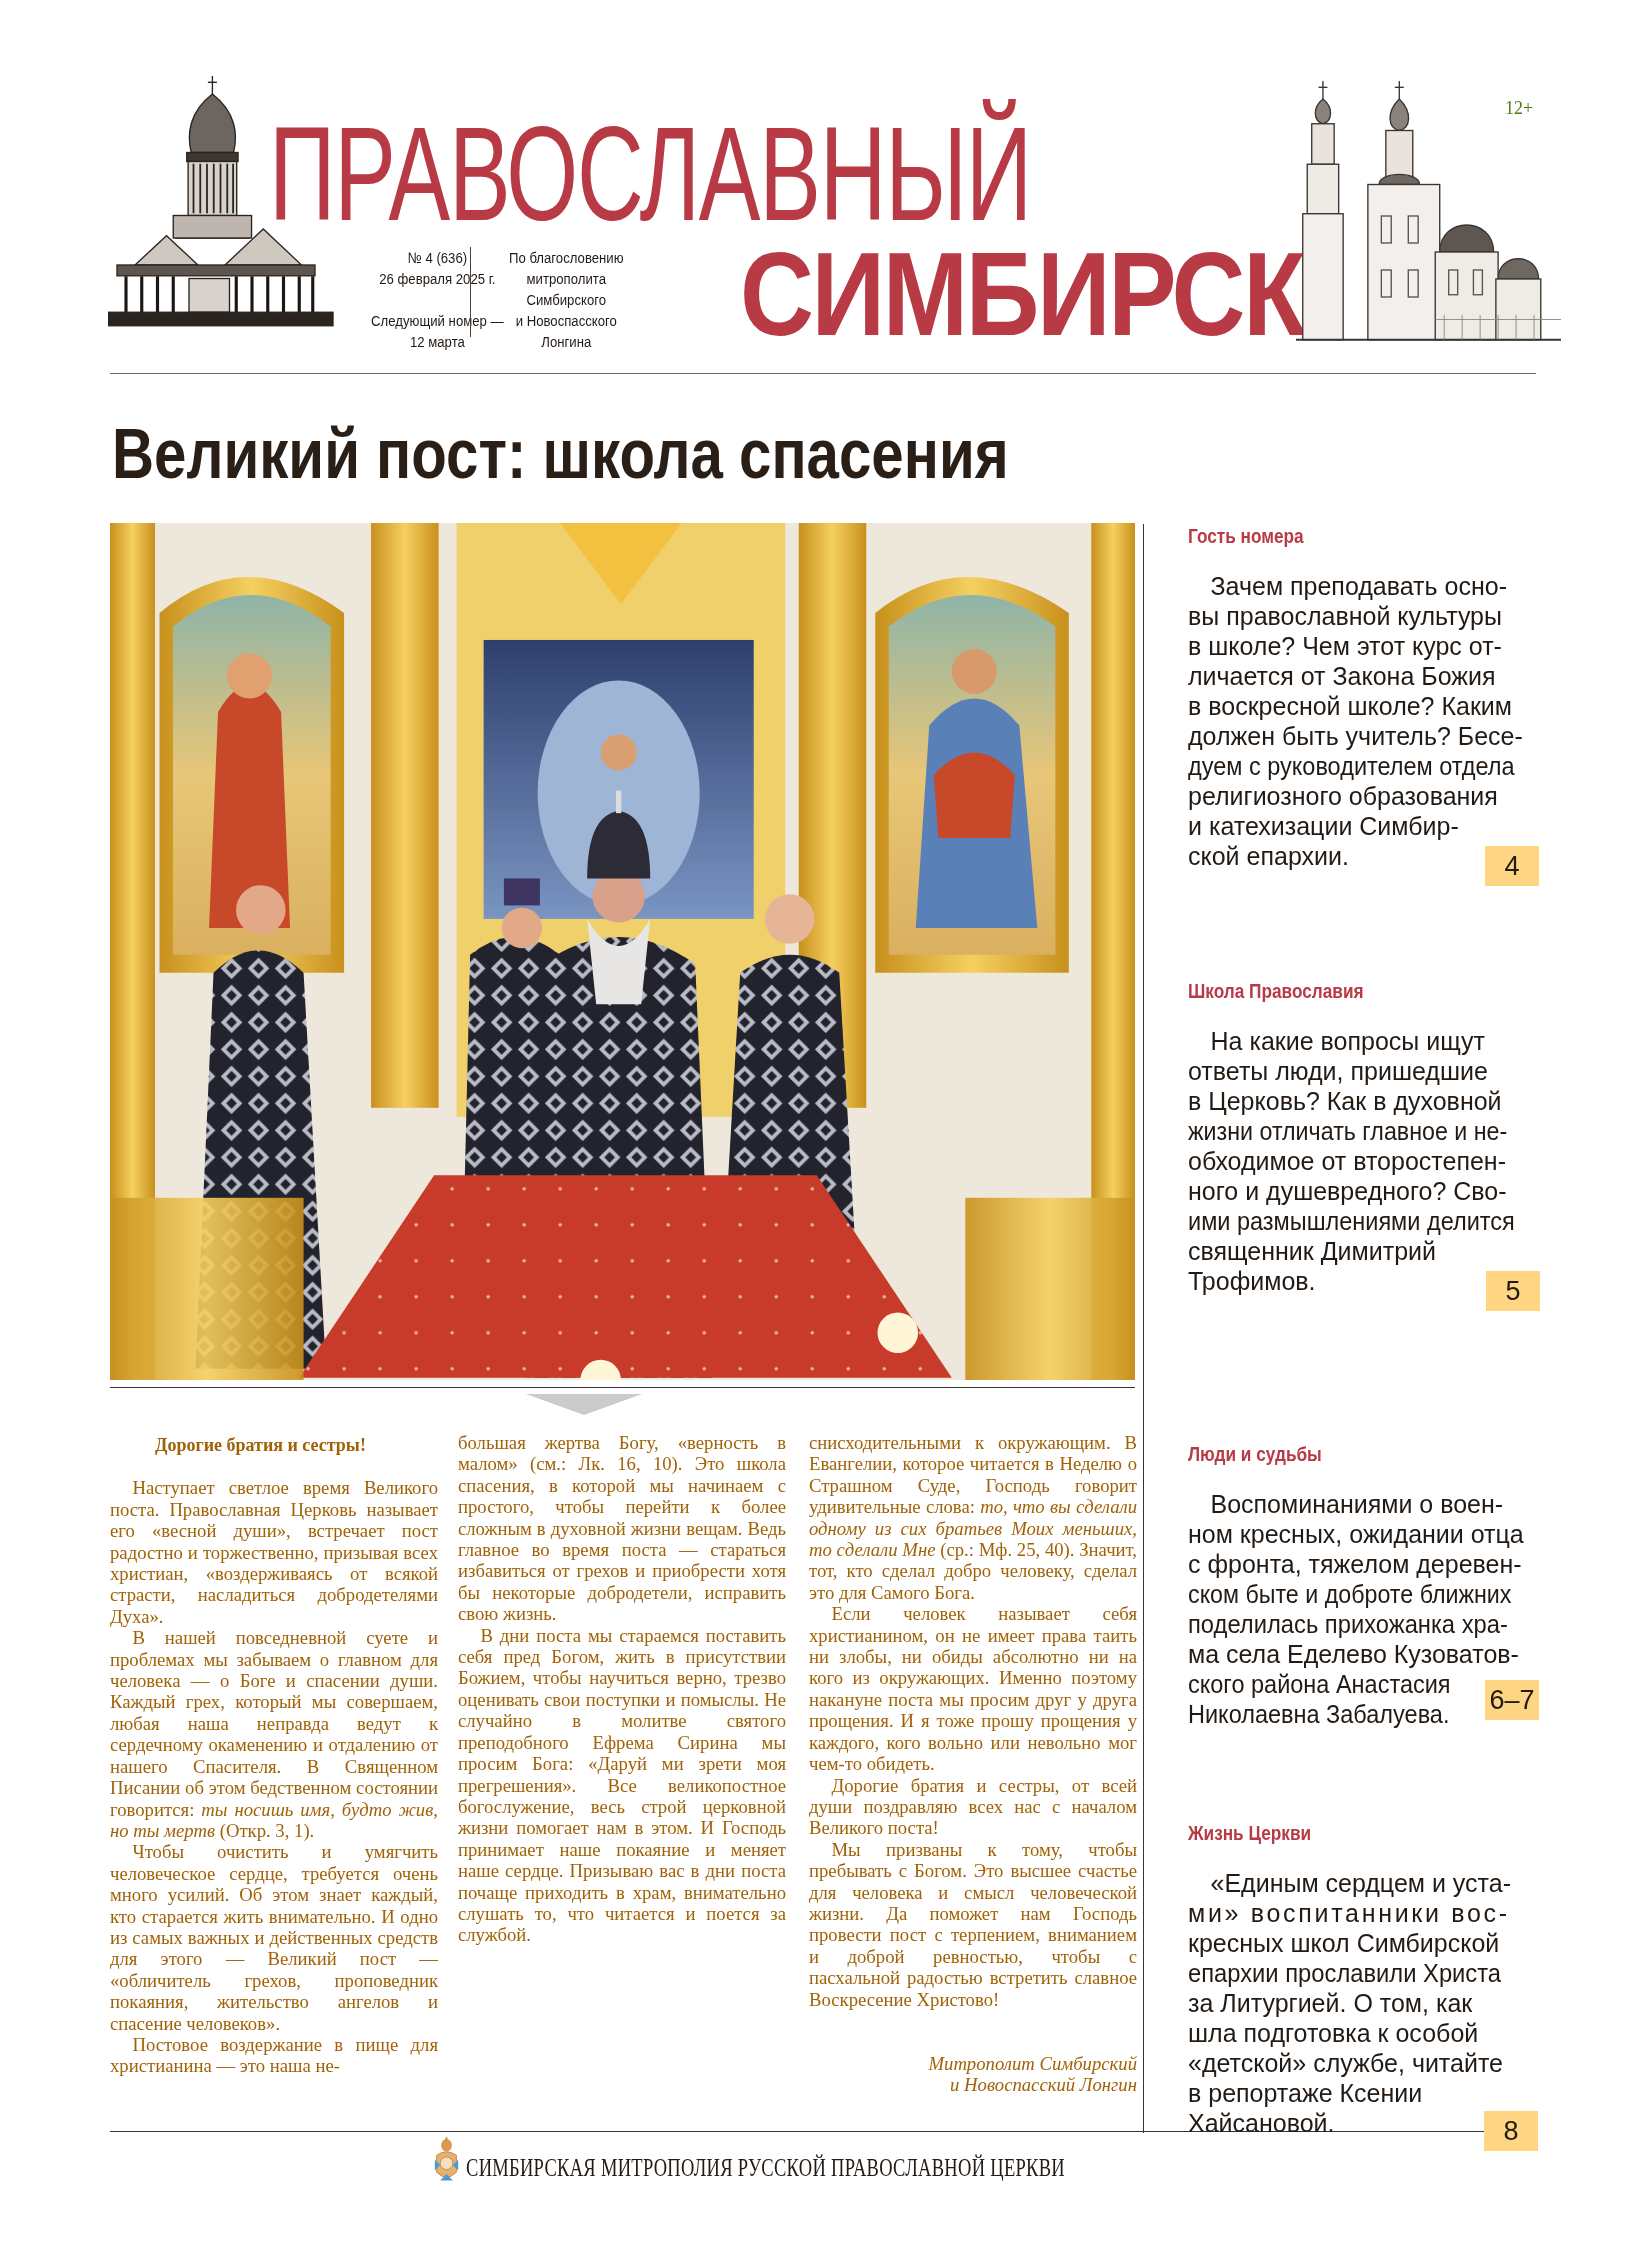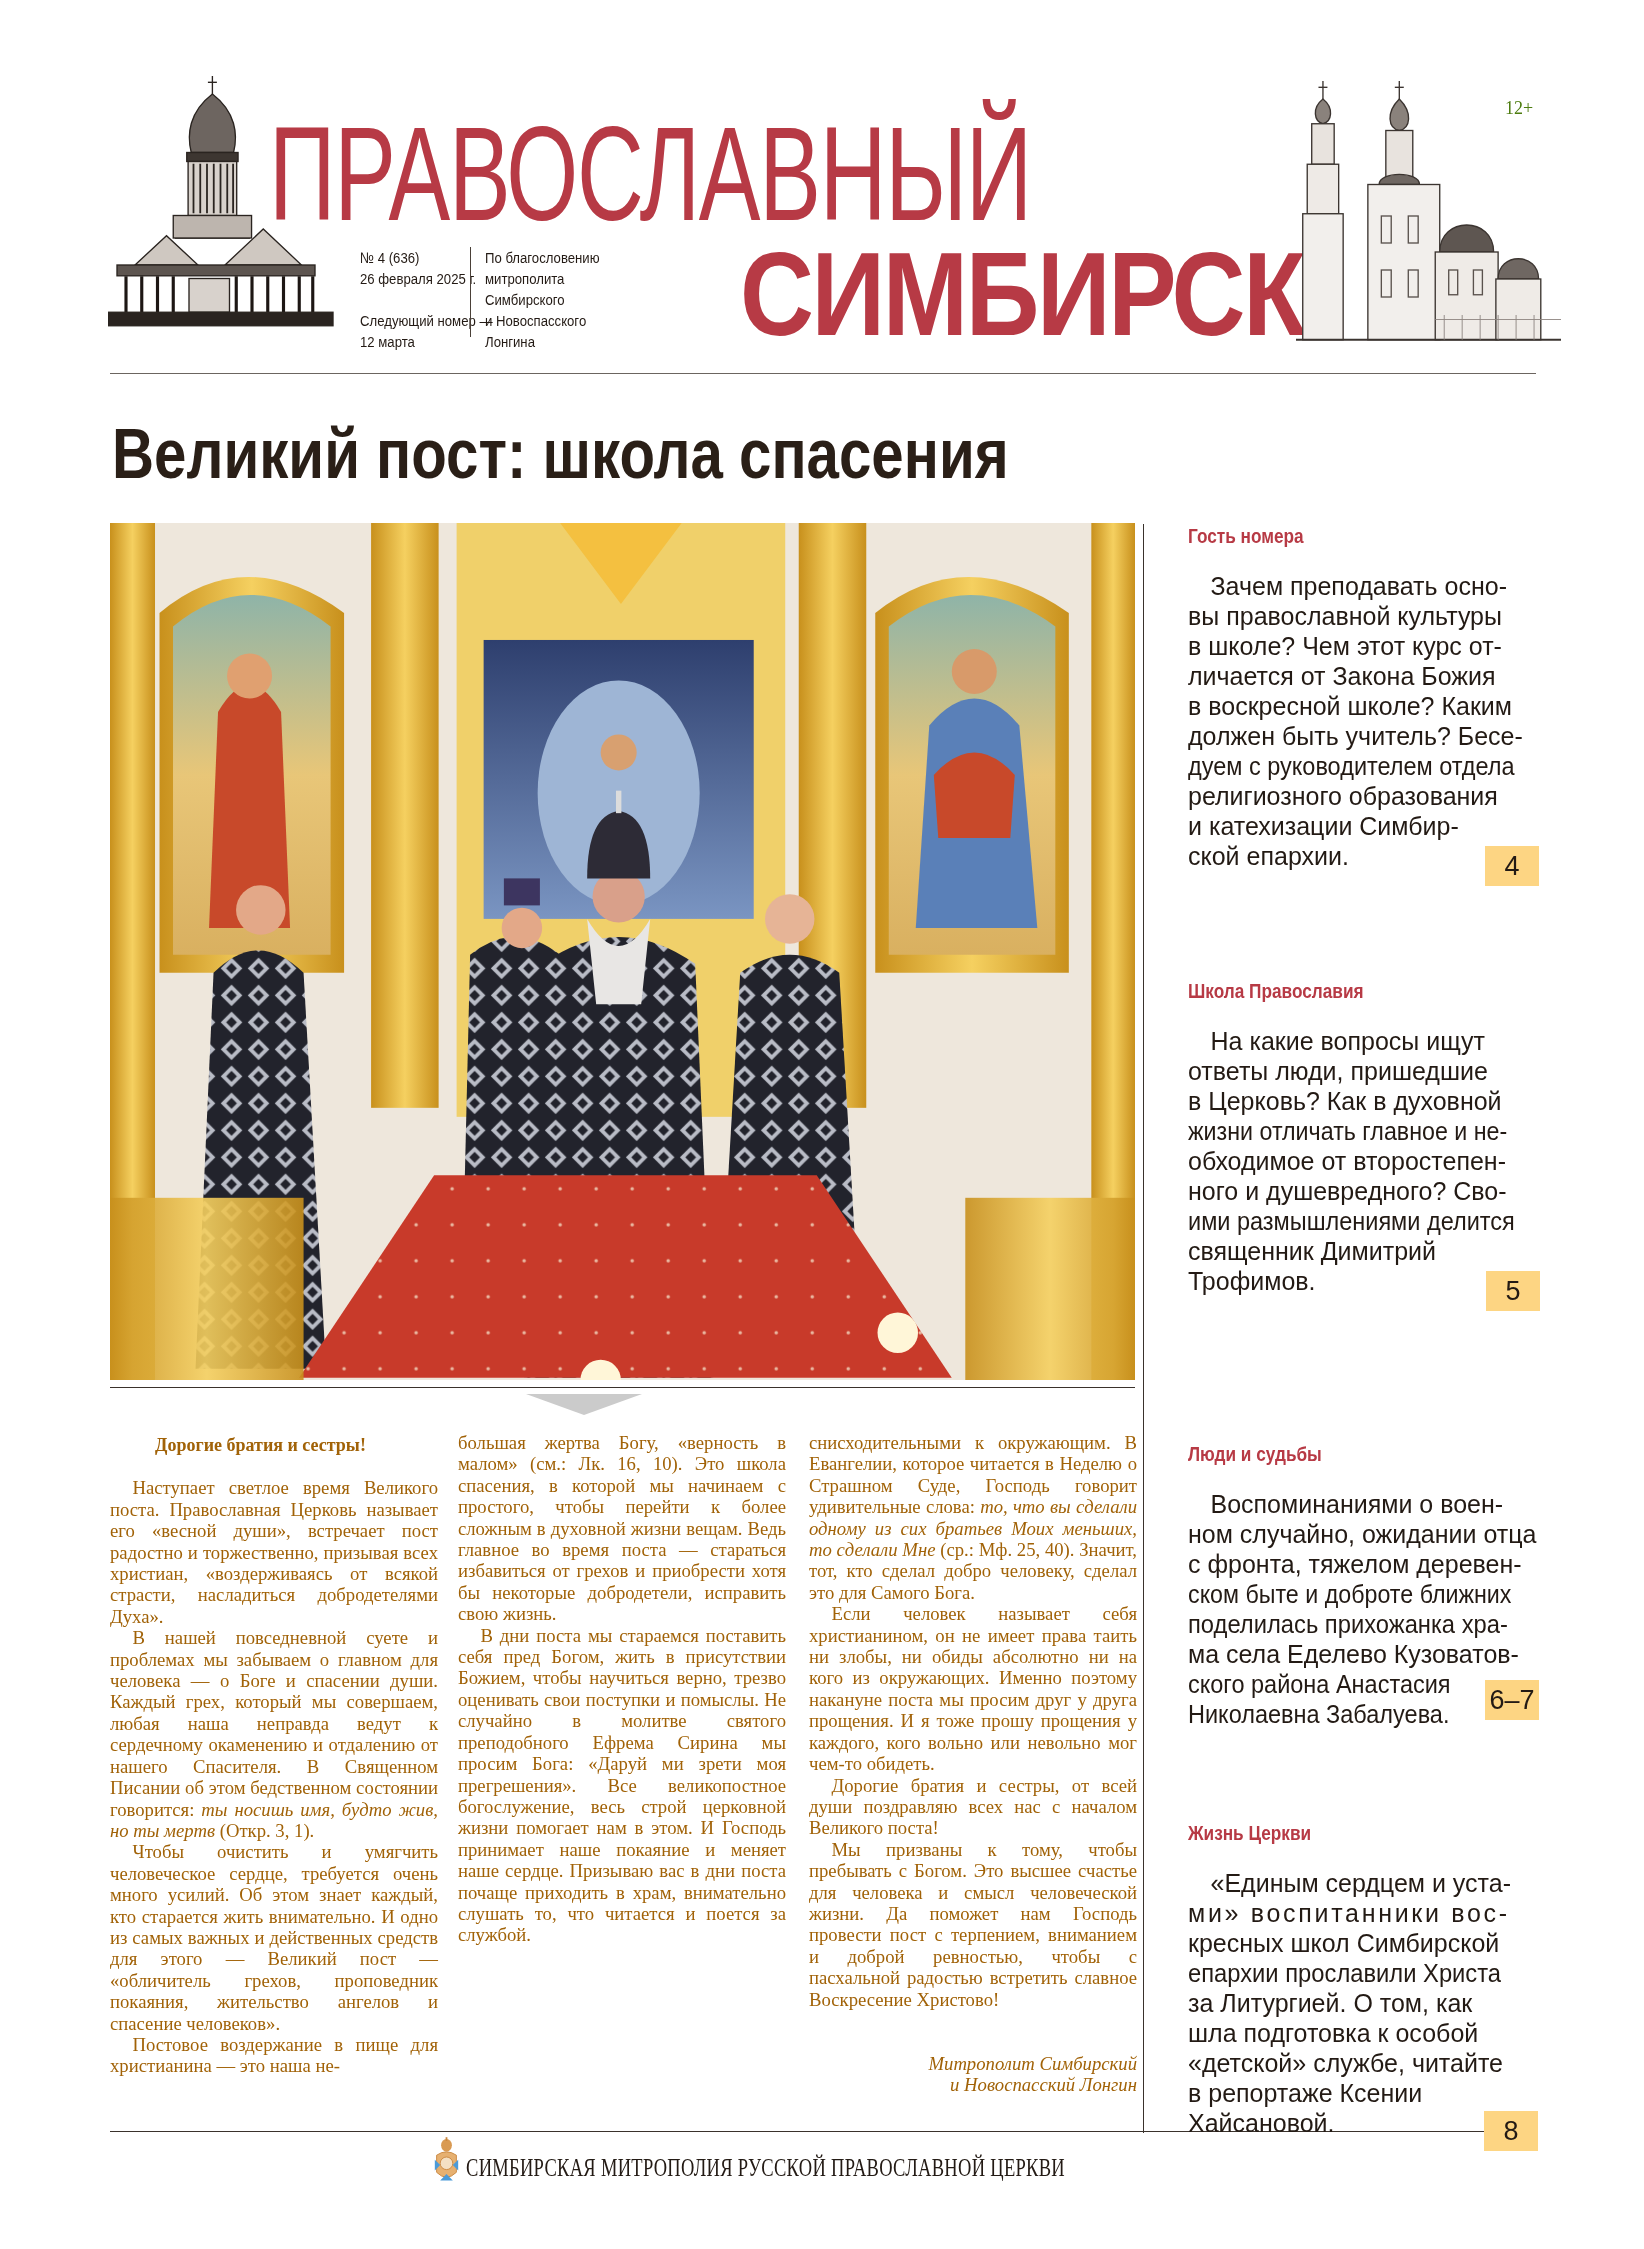--- a/index.html
+++ b/index.html
@@ -1,20 +1,20 @@
 <!DOCTYPE html>
 <html style="font-size:7.2px"><head>
 <meta charset="utf-8">
 <style>
   * { box-sizing: border-box; margin: 0; padding: 0; }
   html, body { width: 1644px; height: 2268px; background: #ffffff; overflow: hidden; }
   body { position: relative; font-family: "Liberation Serif", "DejaVu Serif", serif; color: #231a14; }
 
   
-  .masthead { position: absolute; left: 0; top: 0; width: 1644px; height: 378px; }
+  .masthead { position: absolute; left: 0; top: 0; width: 1644px; height: 378px; text-align: center; }
   .drawing { position: absolute; }
   .drawing svg { width: 100%; height: 100%; display: block; }
   .draw-left { left: 108px; top: 76px; width: 234px; height: 252px; }
   .draw-right { left: 1296px; top: 81px; width: 265px; height: 261px; }
 
   .title-line1 {
     position: absolute; left: 269px; top: 107px;
     font-family: "Liberation Sans", "DejaVu Sans", sans-serif;
     font-size: 134px; line-height: 1; color: #b73a45; letter-spacing: -1.8px;
     transform: scaleX(0.69); transform-origin: left top; white-space: nowrap;
@@ -347,21 +347,21 @@
       <span class="line">священник Димитрий</span>
       <span class="line">Трофимов.</span>
     </div>
     <div class="page-badge" style="left:298px; top:292px;">5</div>
   </div>
 
   <div class="teaser" style="top:1406px;margin-top:36px;">
     <div class="teaser-title">Люди и судьбы</div>
     <div class="teaser-body">
       <span class="line"><span class="indent"></span><span>Воспоминаниями о воен-</span></span>
-      <span class="line">ном случайно, ожидании отца</span>
+      <span class="line">ном кресных, ожидании отца</span>
       <span class="line">с фронта, тяжелом деревен-</span>
       <span class="line" style="transform:scaleX(0.93)">ском быте и доброте ближних</span>
       <span class="line" style="transform:scaleX(0.95)">поделилась прихожанка хра-</span>
       <span class="line">ма села Еделево Кузоватов-</span>
       <span class="line" style="transform:scaleX(0.94)">ского района Анастасия</span>
       <span class="line" style="transform:scaleX(0.94)">Николаевна Забалуева.</span>
     </div>
     <div class="page-badge" style="left:297px; top:238px;">6–7</div>
   </div>
 

